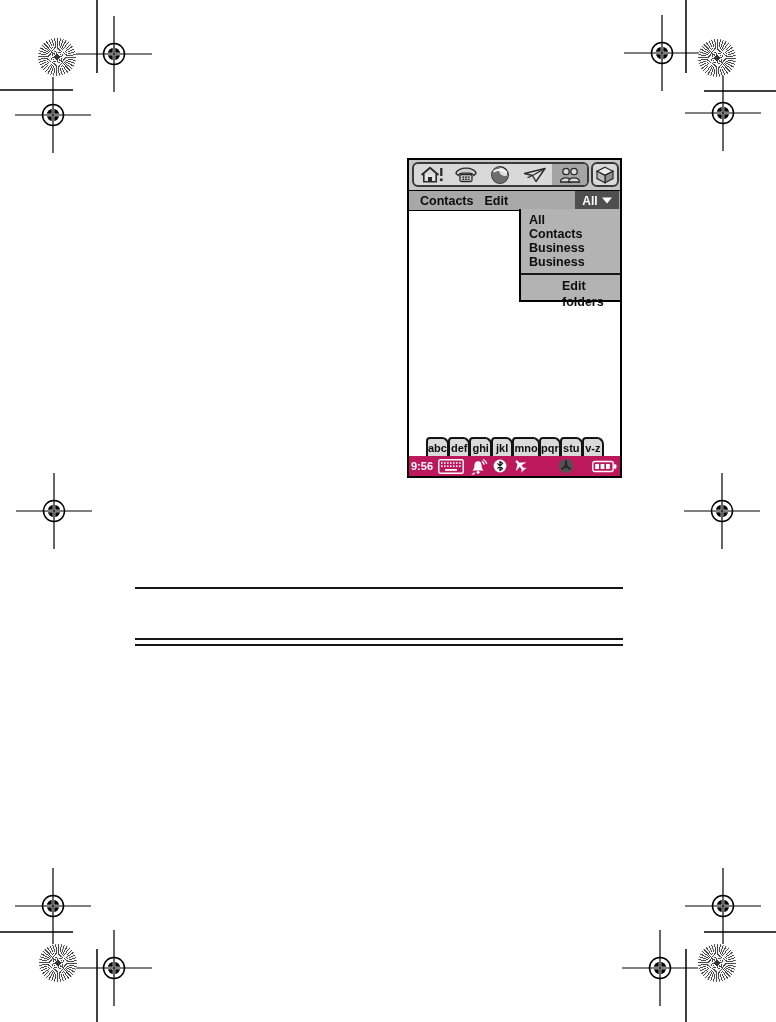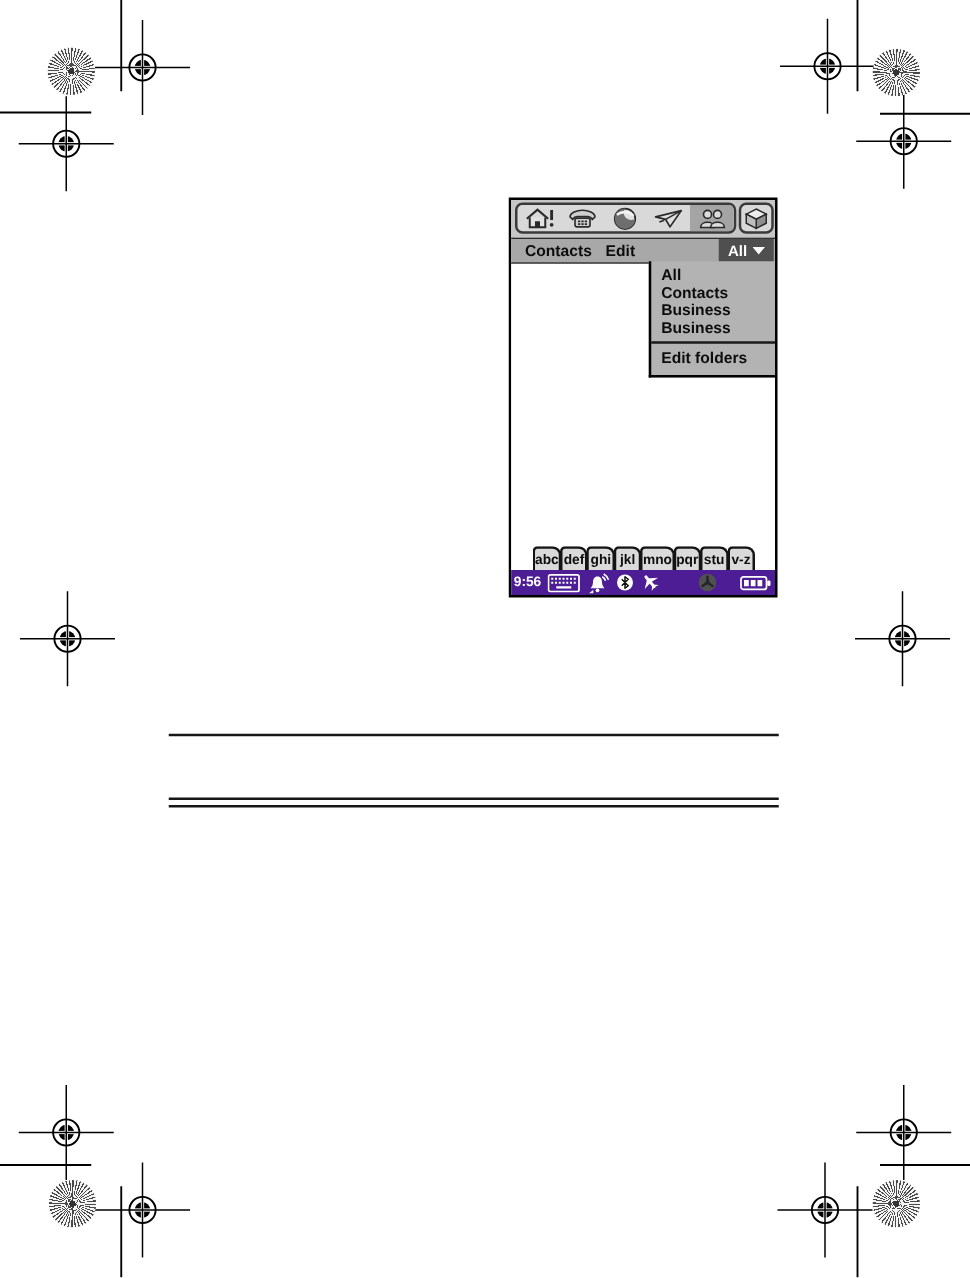--- a/index.html
+++ b/index.html
@@ -62,32 +62,32 @@
   
   .content{flex:1;background:#fff;position:relative;}
   .dropdown{
     position:absolute;top:-2px;right:0;width:101px;height:93px;
     background:#b3b3b3;border-left:2px solid #000;border-bottom:2px solid #000;
     box-sizing:border-box;padding:4px 0 0 8px;
     font-weight:bold;font-size:12.5px;color:#0d0d0d;
   }
   .dropdown-item{line-height:14px;cursor:default;}
   .dropdown-separator{border-top:2px solid #1a1a1a;margin:4px 0 3px -8px;}
-  .dropdown-footer{line-height:16px;}
+  .dropdown-footer{line-height:16px;margin-left:33px;}
   
   .tabrow{height:21px;flex:none;background:#fff;display:flex;align-items:flex-end;padding:0 17px;}
   .alpha-tab{
     flex:1;height:19px;margin-right:-1px;background:#dadada;
     border:2px solid #141414;border-bottom:none;border-radius:4px 7px 0 0;
     box-sizing:border-box;display:flex;align-items:center;justify-content:center;
     font-weight:bold;font-size:11px;color:#0d0d0d;
   }
   
   .statusbar{
-    height:20px;flex:none;background:#4c1d95;color:#fff;
+    height:20px;flex:none;background:#be185d;color:#fff;
     display:flex;align-items:center;padding:0 3px 0 2px;gap:5px;
     font-weight:bold;font-size:11px;
   }
   .sb-spacer{margin-left:auto;}
   .sb-gap{width:8px;flex:none;}
   svg{display:block;}
 </style>
 </head>
 <body>
 

